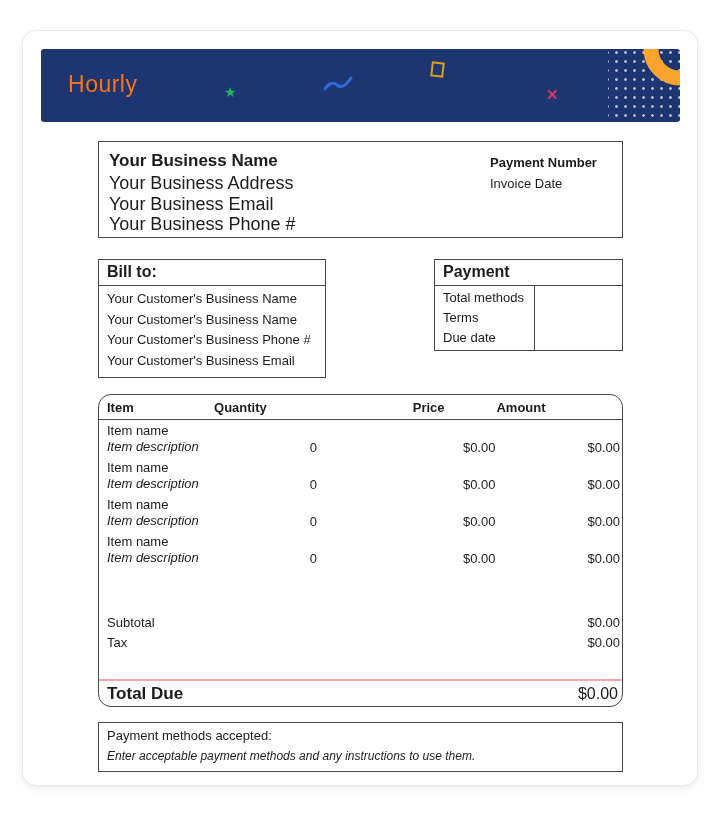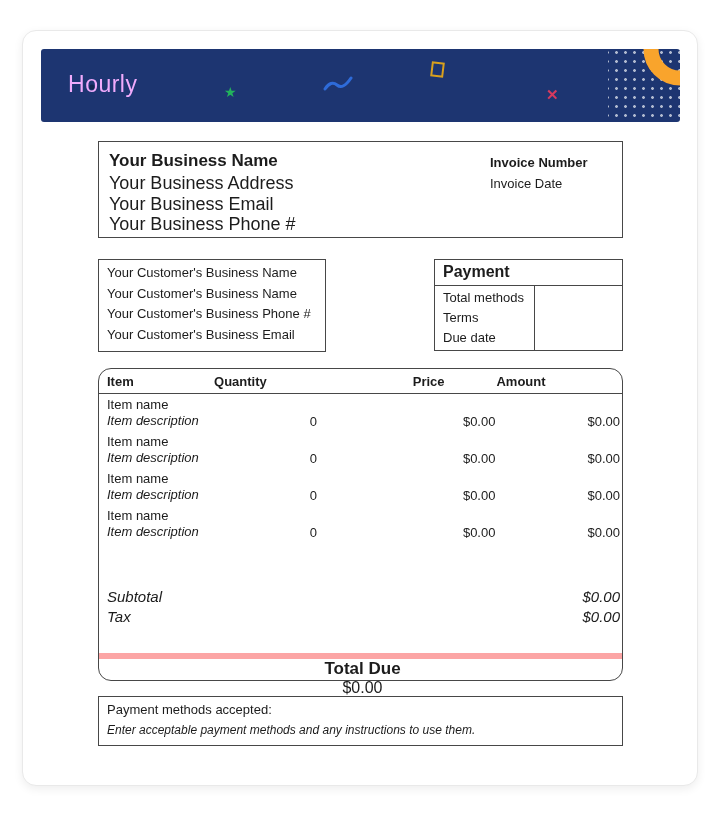--- a/index.html
+++ b/index.html
@@ -13,21 +13,21 @@
     overflow: hidden;
   }
 
   
   .banner {
     position: relative; margin: 18px 17px 0 18px; height: 73px;
     background: #1d3571; border-radius: 3px; overflow: hidden;
   }
   .logo {
     position: absolute; left: 27px; top: 22px;
-    color: #f0abfc; font-size: 23px; font-weight: 500; letter-spacing: 0.5px;
+    color: #f97316; font-size: 23px; font-weight: 500; letter-spacing: 0.5px;
   }
   .logo-o { position: relative; display: inline-block; }
   .logo-o::after {
     content: ""; position: absolute; left: 50%; top: 60%;
     width: 5px; height: 5px; background: #12264f; border-radius: 50%;
     transform: translate(-50%, -50%);
   }
   .deco-star { position: absolute; left: 183px; top: 36px; font-size: 14px; color: #22b35c; line-height: 1; }
   .deco-squiggle { position: absolute; left: 282px; top: 26px; }
   .deco-square {
@@ -74,24 +74,24 @@
   .thead .c1 { padding-left: 8px; }
   .tbody-row { padding: 3px 0 2px 0; min-height: 37px; }
   .c1 { padding-left: 8px; }
   .c2 { text-align: center; align-self: end; font-size: 13px; }
   .c3 { text-align: right; align-self: end; font-size: 13px; padding-right: 1px; }
   .c4 { text-align: right; align-self: end; font-size: 13px; padding-right: 2px; }
   .item-name { font-size: 13px; line-height: 16px; }
   .item-desc { font-size: 13px; line-height: 16px; font-style: italic; }
   .table-spacer1 { height: 45px; }
   .table-spacer2 { height: 26px; }
-  .sum-row { display: flex; justify-content: space-between; padding: 0 2px 0 8px; font-size: 15px; line-height: 20px; font-style: italic; }
+  .sum-row { display: flex; justify-content: space-between; padding: 0 2px 0 8px; font-size: 13px; line-height: 20px; }
   .total-row {
-    border-top: 6px solid #fca5a5; display: flex; justify-content: space-between;
-    align-items: center; height: 27px; padding: 0 4px 0 8px; flex-direction: column;
+    border-top: 2px solid #fca5a5; display: flex; justify-content: space-between;
+    align-items: center; height: 27px; padding: 0 4px 0 8px;
   }
   .total-label { font-size: 17px; font-weight: bold; }
   .total-value { font-size: 16px; }
 
   
   .methods-box { margin-top: 15px; padding: 3px 8px 5px 8px; }
   .methods-title { font-size: 13px; line-height: 20px; }
   .methods-text { font-size: 12px; line-height: 20px; font-style: italic; }
 </style>
 </head>
@@ -117,28 +117,29 @@
   <div class="content">
 
     <div class="box business-box">
       <div class="business-left">
         <div class="business-name">Your Business Name</div>
         <div class="biz-line">Your Business Address</div>
         <div class="biz-line">Your Business Email</div>
         <div class="biz-line">Your Business Phone #</div>
       </div>
       <div class="invoice-meta">
-        <div class="invoice-number">Invoice Number</div>
+        <div class="invoice-number">Payment Number</div>
         <div class="invoice-date">Invoice Date</div>
       </div>
     </div>
 
     <div class="two-col">
 
       <div class="box billto-box">
+        <div class="section-head">Bill to:</div>
         <div class="billto-lines">
           <div class="billto-line">Your Customer's Business Name</div>
           <div class="billto-line">Your Customer's Business Name</div>
           <div class="billto-line">Your Customer's Business Phone #</div>
           <div class="billto-line">Your Customer's Business Email</div>
         </div>
       </div>
 
       <div class="box payment-box">
         <div class="section-head">Payment</div>

